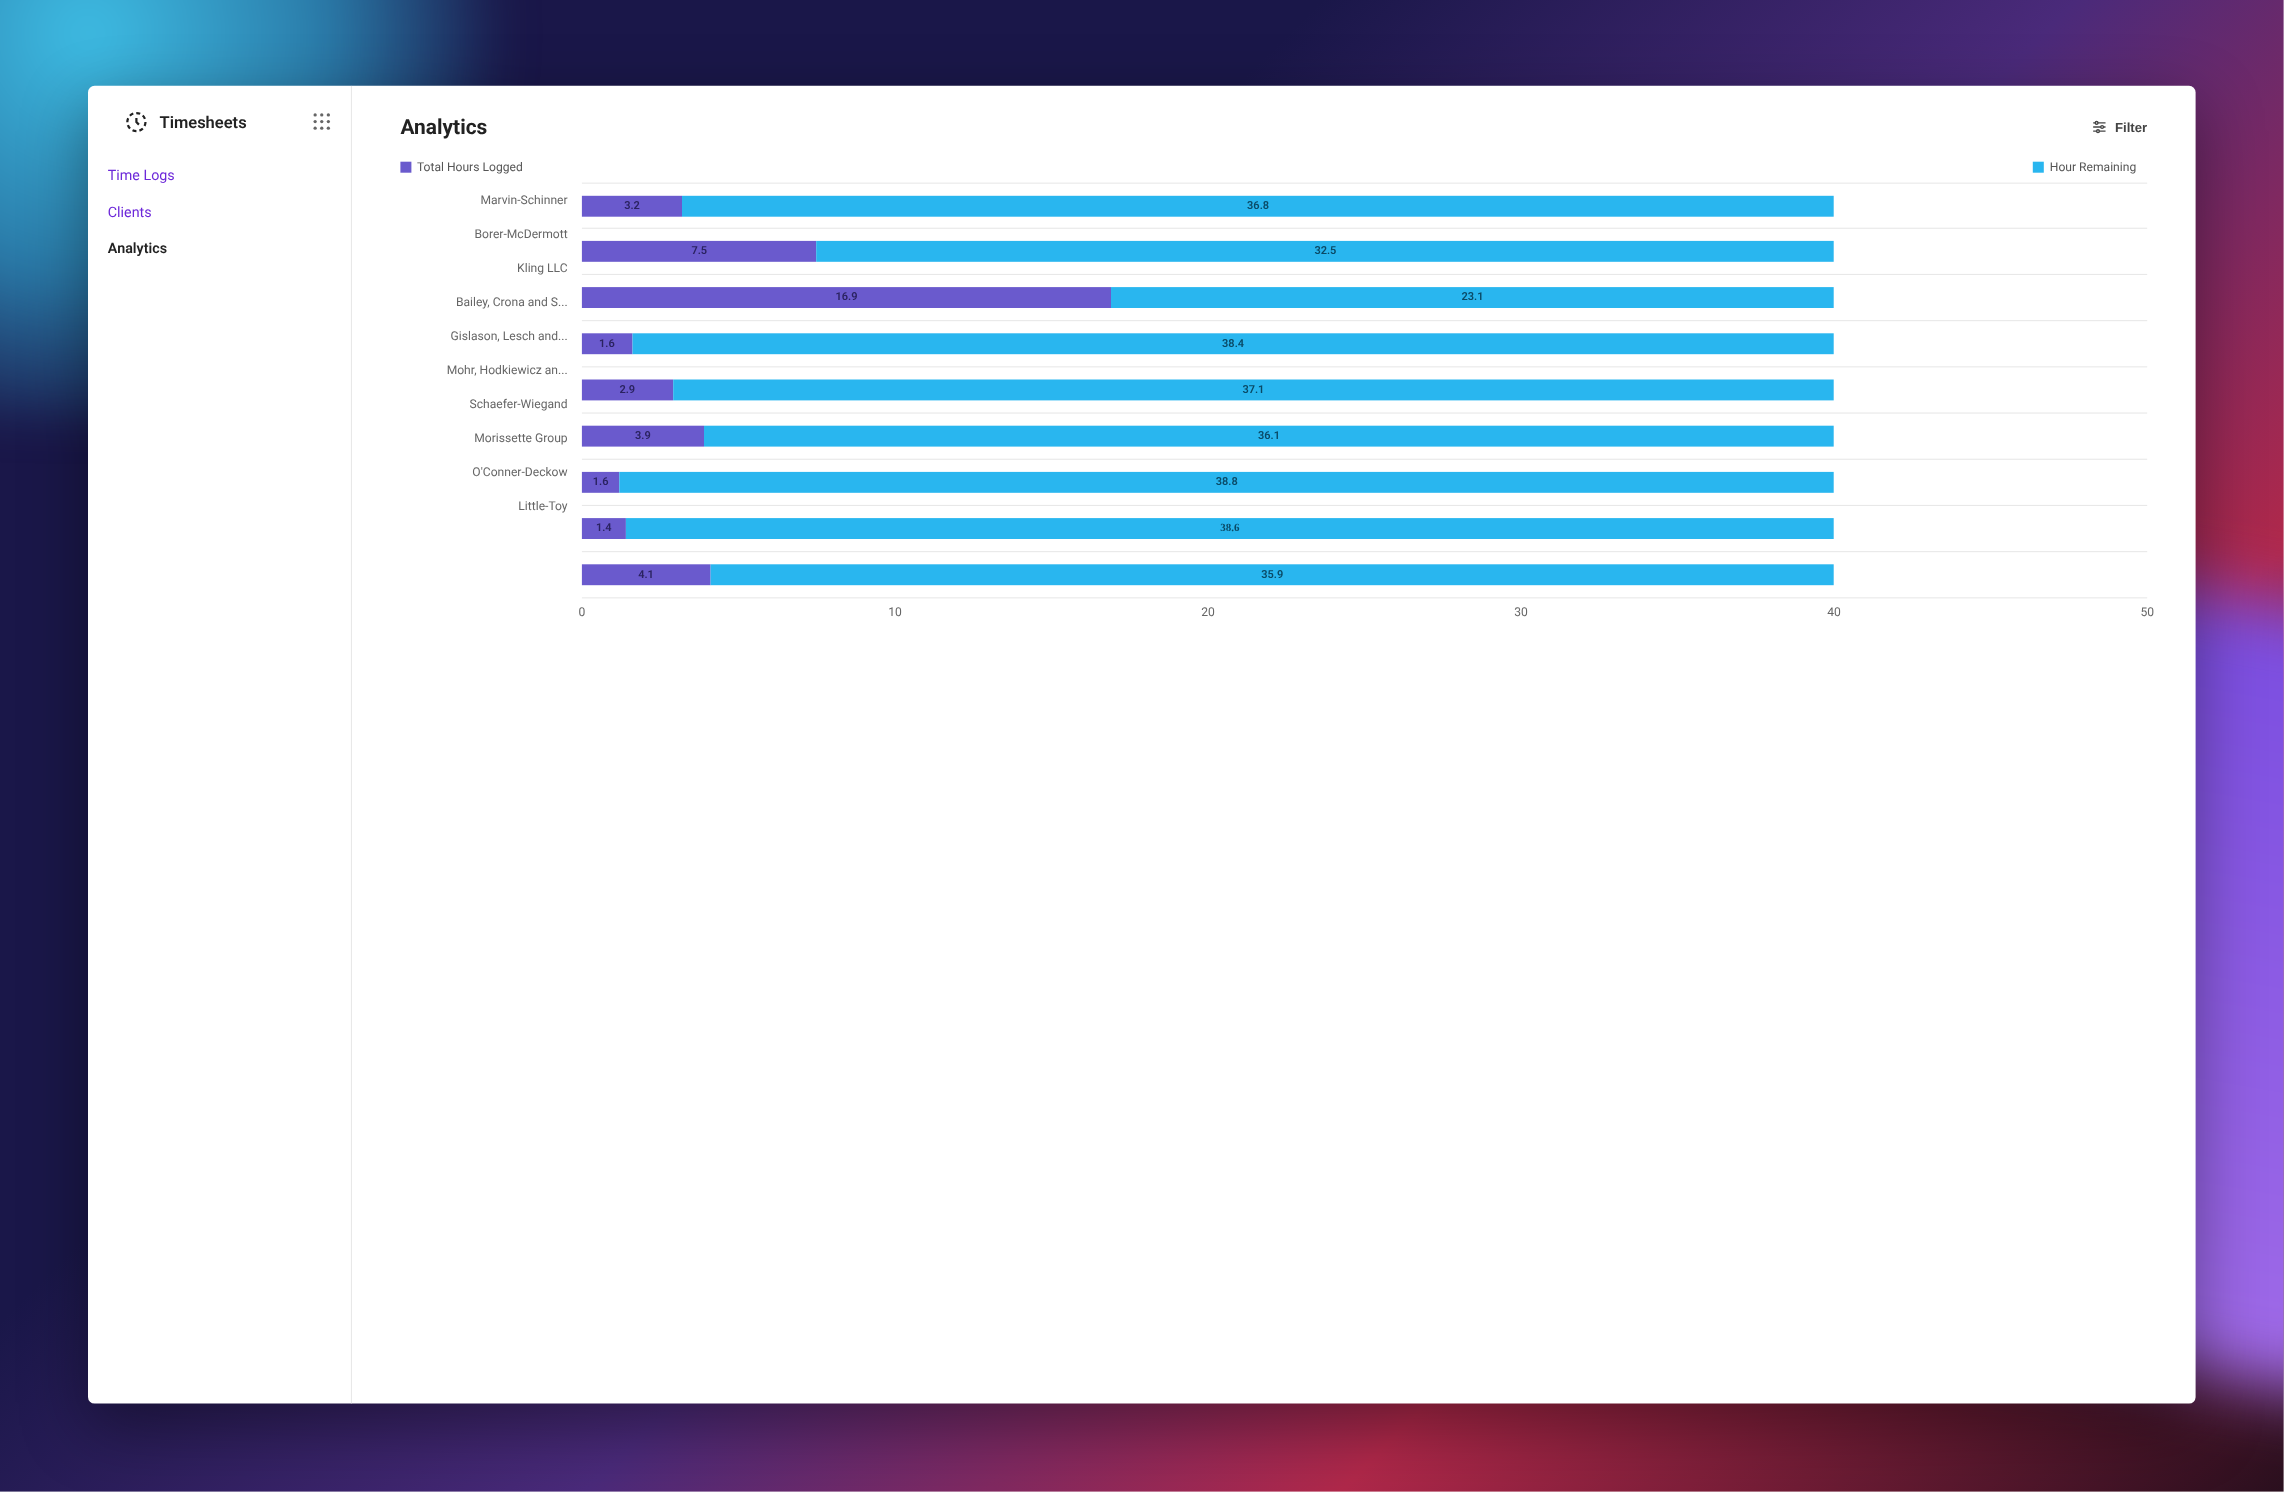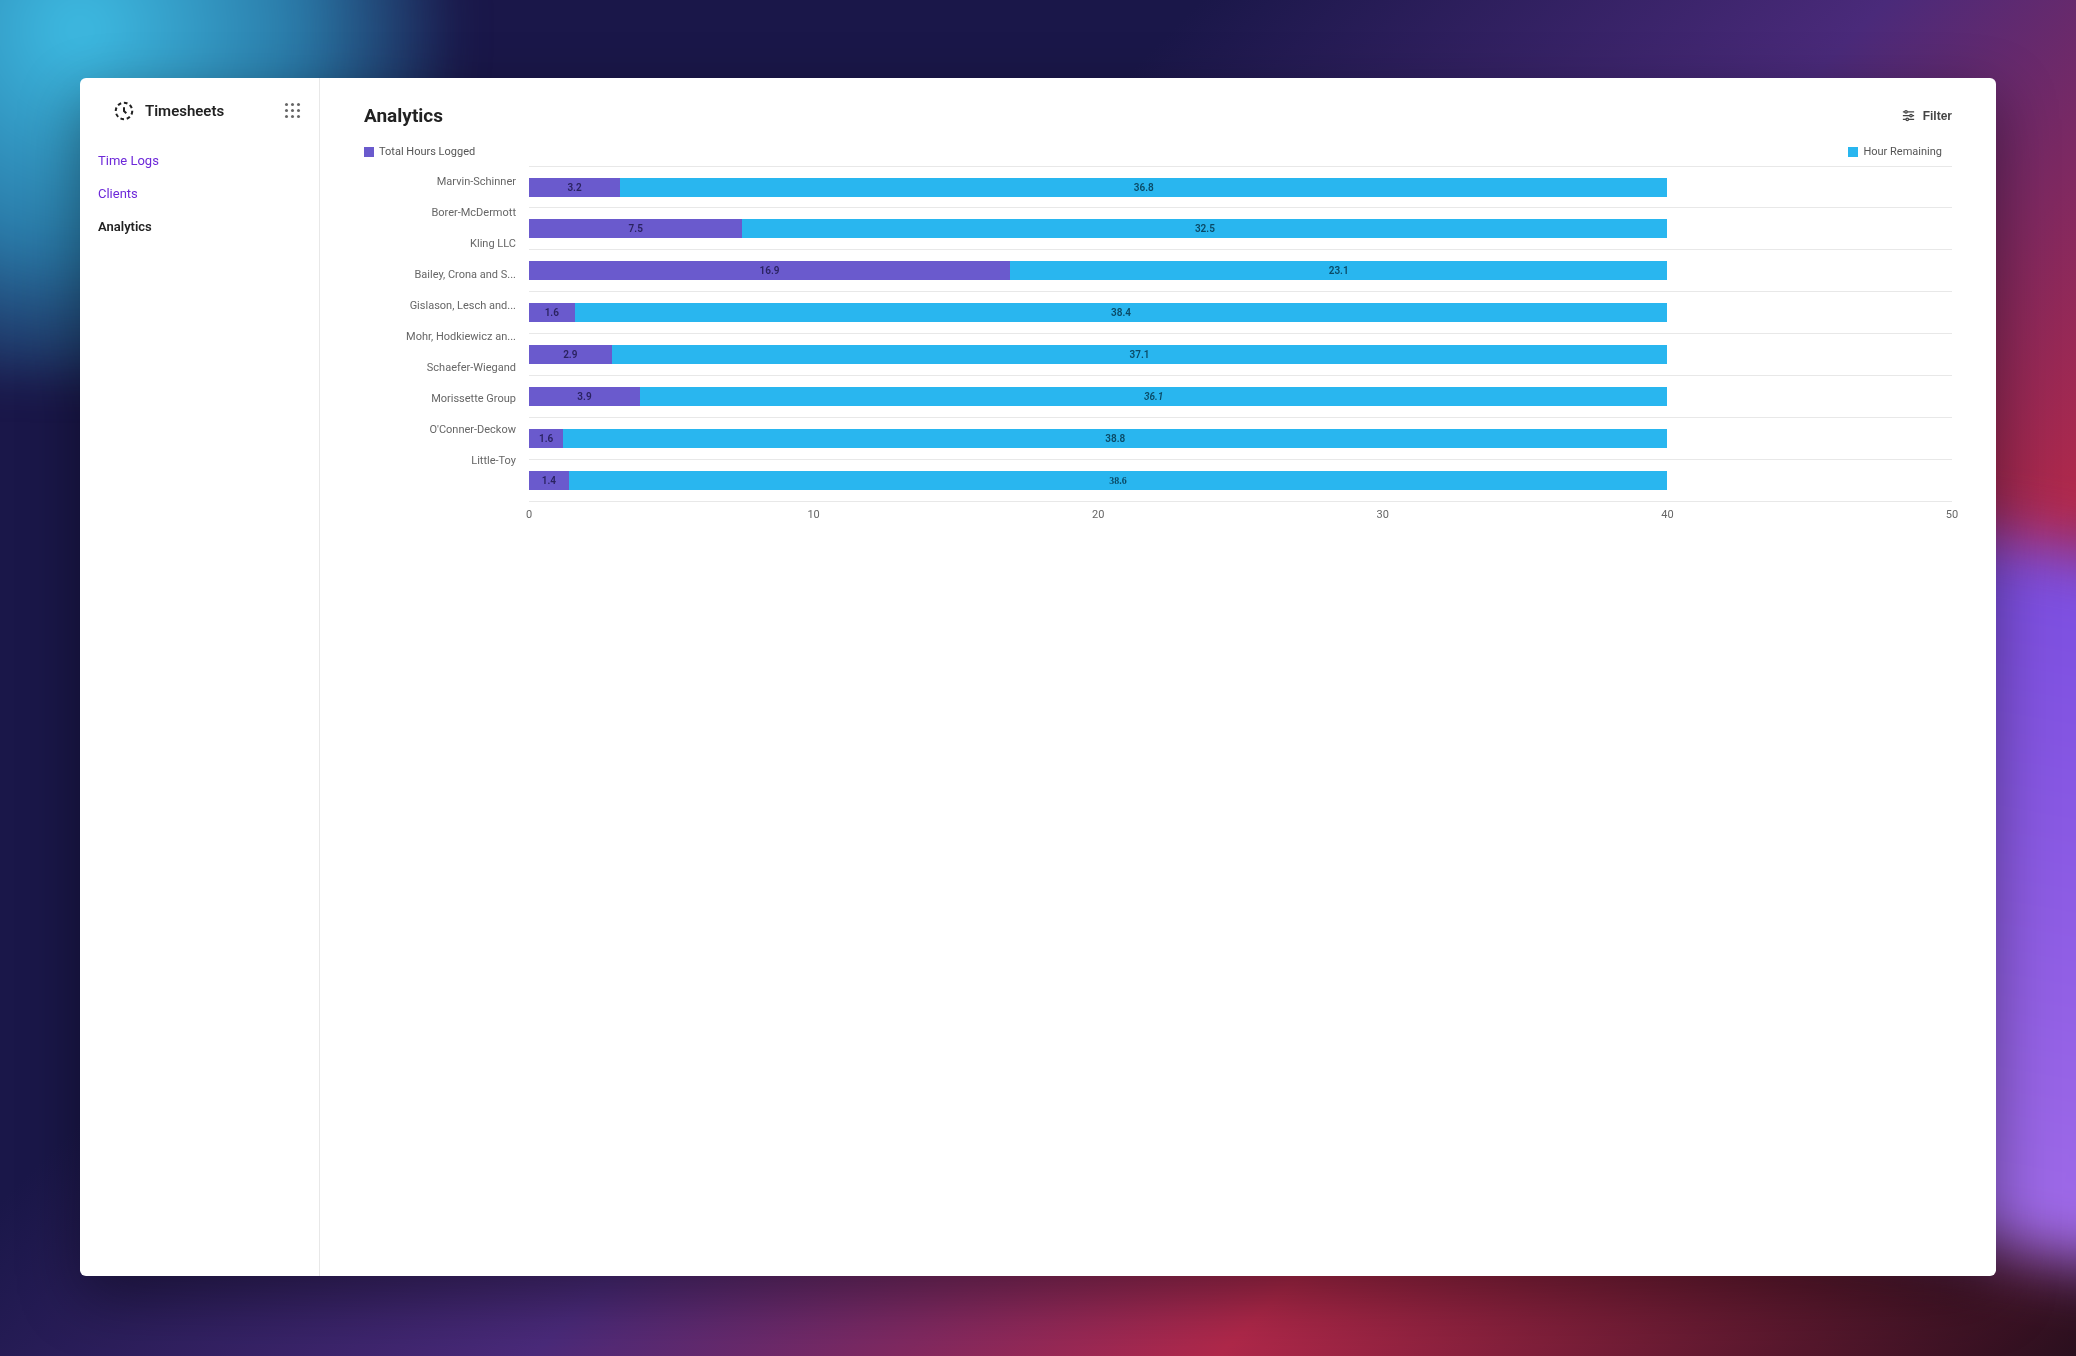--- a/index.html
+++ b/index.html
@@ -288,33 +288,39 @@
           </div>
           <div class="row">
             <div class="bar-track">
               <div class="bar-seg logged" style="width: 5.8%;">2.9</div>
               <div class="bar-seg remain" style="width: 74.2%;">37.1</div>
             </div>
           </div>
           <div class="row">
             <div class="bar-track">
               <div class="bar-seg logged" style="width: 7.8%;">3.9</div>
-              <div class="bar-seg remain" style="width: 72.2%; font-style: italic;">36.1</div>
+              <div class="bar-seg remain" style="width: 72.2%;">36.1</div>
             </div>
           </div>
           <div class="row">
             <div class="bar-track">
               <div class="bar-seg logged" style="width: 2.4%;">1.6</div>
               <div class="bar-seg remain" style="width: 77.6%;">38.8</div>
             </div>
           </div>
           <div class="row">
             <div class="bar-track">
               <div class="bar-seg logged" style="width: 2.8%;">1.4</div>
               <div class="bar-seg remain" style="width: 77.2%; font-family: Liberation Serif, serif;">38.6</div>
+            </div>
+          </div>
+          <div class="row">
+            <div class="bar-track">
+              <div class="bar-seg logged" style="width: 8.2%;">4.1</div>
+              <div class="bar-seg remain" style="width: 71.8%;">35.9</div>
             </div>
           </div>
         </div>
       <div class="x-axis" id="x-axis">
           <div class="x-tick" style="left: 0%;">0</div>
           <div class="x-tick" style="left: 20%;">10</div>
           <div class="x-tick" style="left: 40%;">20</div>
           <div class="x-tick" style="left: 60%;">30</div>
           <div class="x-tick" style="left: 80%;">40</div>
           <div class="x-tick" style="left: 100%;">50</div>

